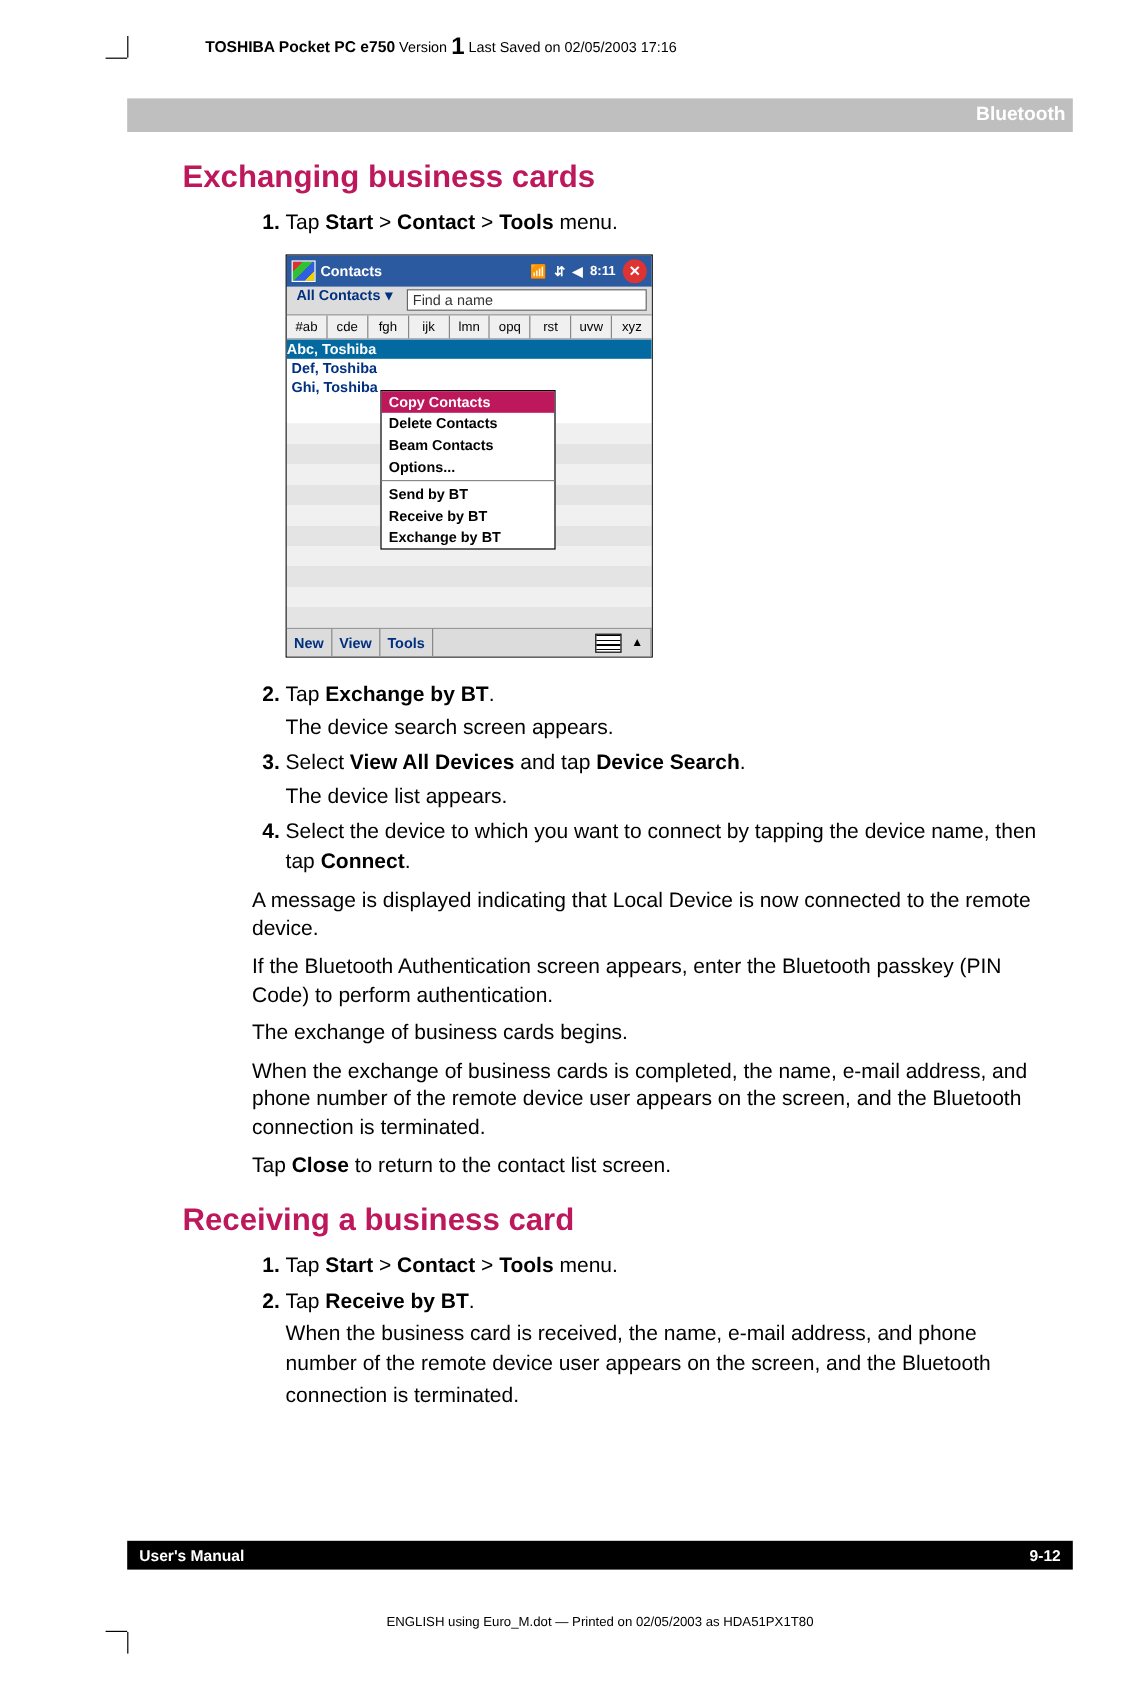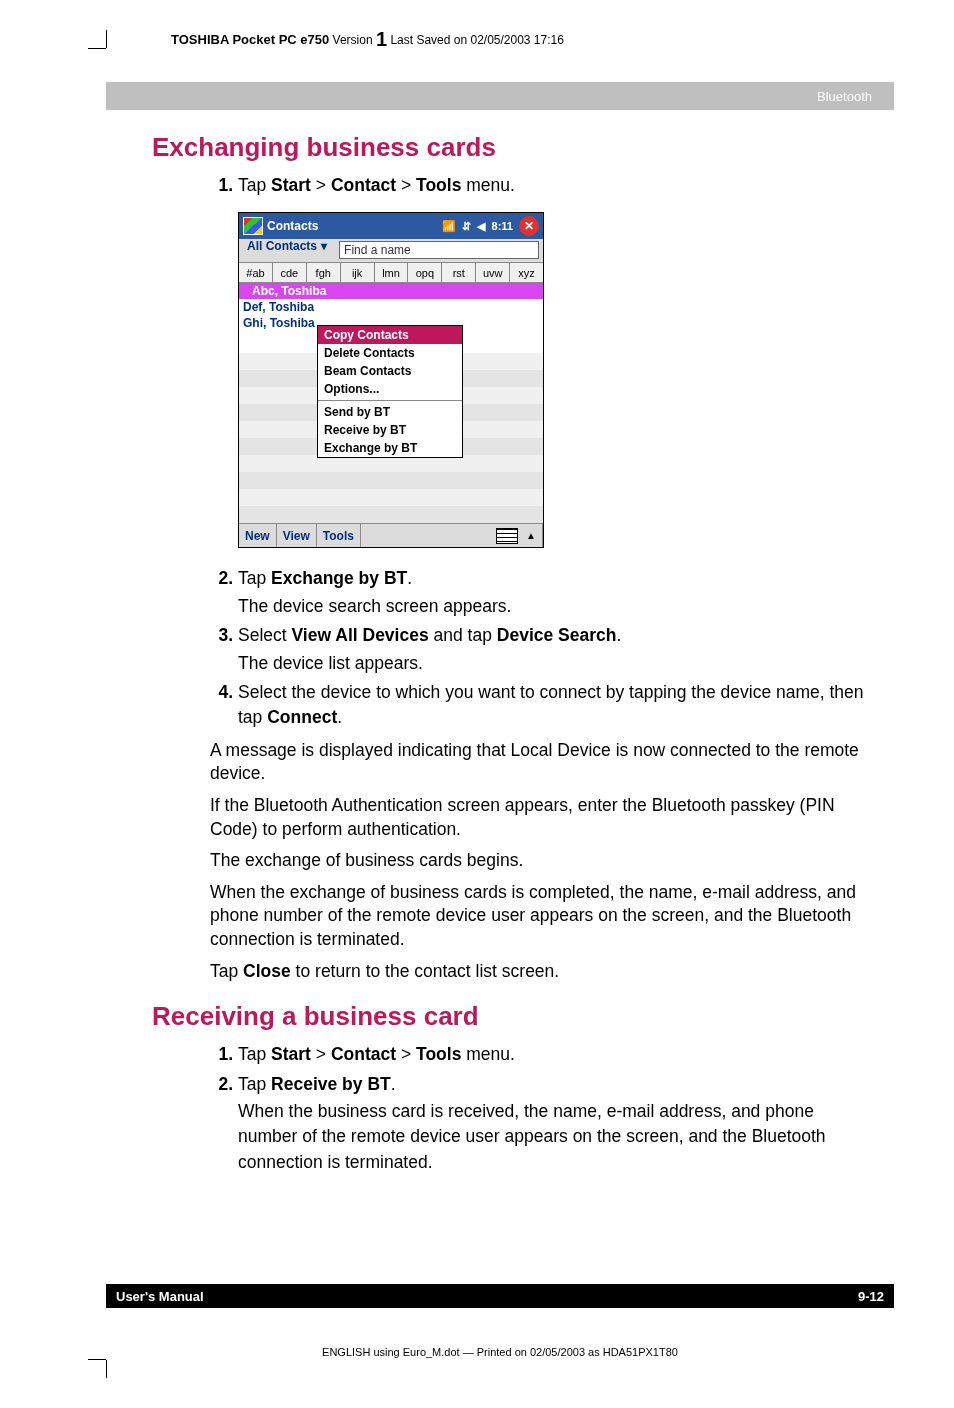--- a/index.html
+++ b/index.html
@@ -30,25 +30,26 @@
   .header-line .big1 { font-weight: bold; font-size: 20px; vertical-align: -2px; }
 
   .grey-bar {
     position: absolute;
     top: 82px;
     left: 106px;
     right: 60px;
     height: 28px;
     background: #bfbfbf;
     color: #fff;
-    font-size: 13px;
+    font-size: 16px;
     display: flex;
     align-items: center;
     justify-content: flex-end;
-    padding-right: 22px;
+    padding-right: 6px;
+    font-weight: bold;
   }
 
   .content {
     position: absolute;
     top: 132px;
     left: 152px;
     right: 78px;
   }
 
   h2.red {
@@ -114,22 +115,22 @@
     display: flex; background: #f0f0f0; height: 20px;
     border-bottom: 1px solid #888; font-size: 11px;
   }
   .ss-alpha span {
     flex: 1; text-align: center; border-right: 1px solid #888;
     display: flex; align-items: center; justify-content: center;
   }
   .ss-alpha span:last-child { border-right: none; }
   .ss-list { background: #fff; height: 70px; position: relative; }
   .ss-list .sel {
-    background: #d946ef; color: #fff; font-weight: bold;
-    padding: 1px 13px;
+    background: #0369a1; color: #fff; font-weight: bold;
+    padding: 1px 0;
   }
   .ss-list .row {
     color: #003080; font-weight: bold; padding: 1px 4px;
   }
   .ss-stripes {
     height: 170px;
     background: repeating-linear-gradient(#f0f0f0 0 17px, #e4e4e4 17px 34px);
     position: relative;
   }
   .ss-menu {

